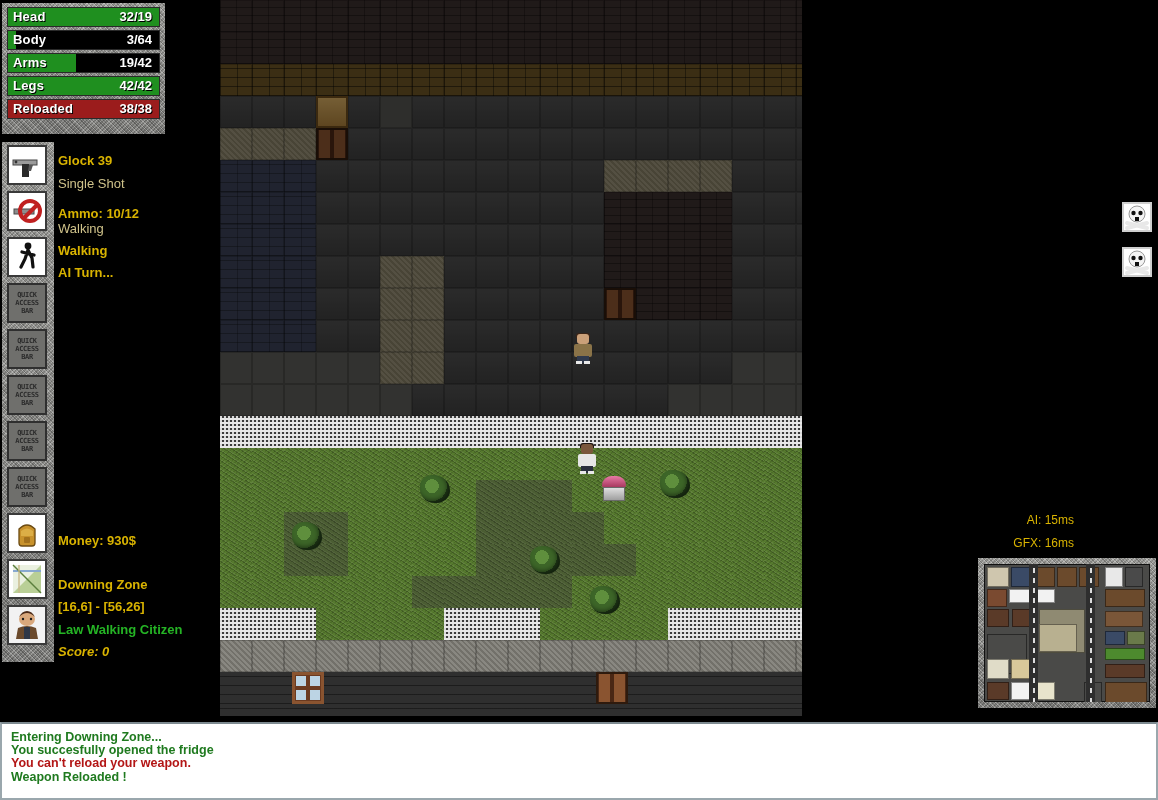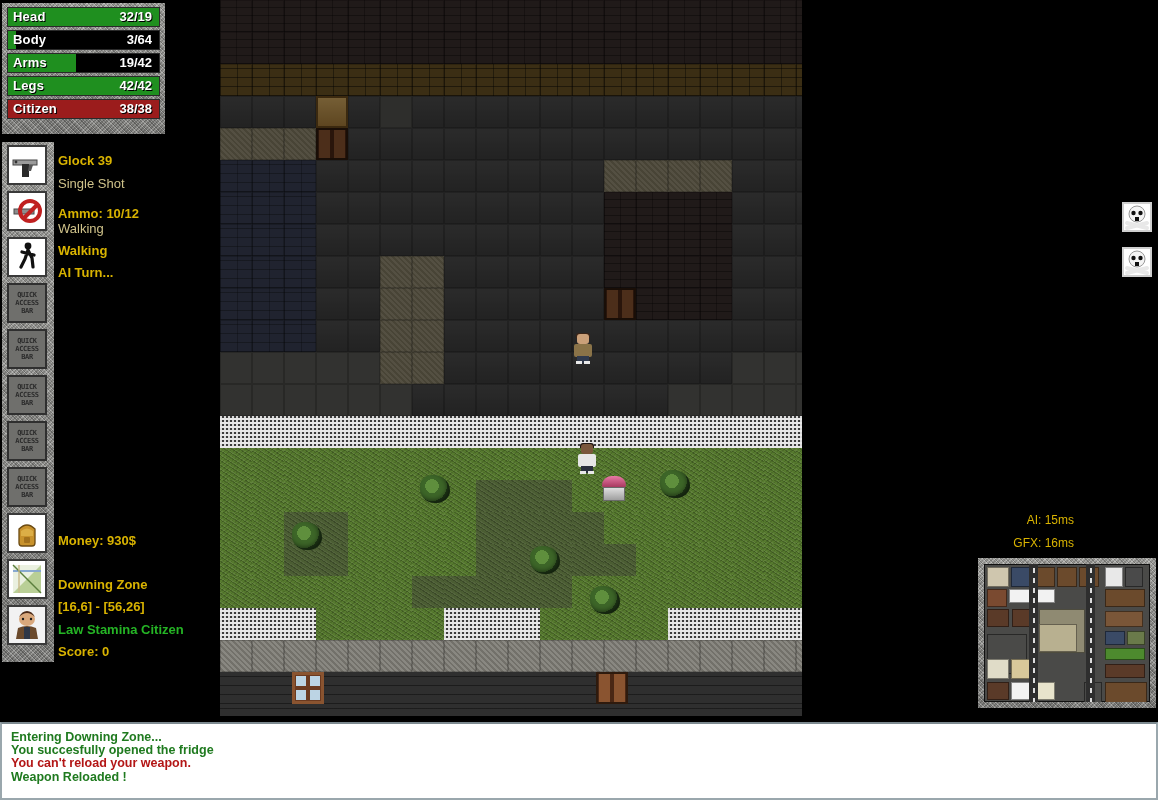--- a/index.html
+++ b/index.html
@@ -118,21 +118,21 @@
       <div class="vname">Arms</div>
       <div class="vval">19/42</div>
     </div>
     <div class="vbar">
       <div class="vfill" id="fill3" style="width: 100%;"></div>
       <div class="vname">Legs</div>
       <div class="vval">42/42</div>
     </div>
     <div class="vbar">
       <div class="vfill red" id="fill4" style="width: 100%;"></div>
-      <div class="vname">Citizen</div>
+      <div class="vname">Reloaded</div>
       <div class="vval">38/38</div>
     </div>
   </div>
 
   <div id="infocol" class="stone" style="height:520px;">
 
     <div class="slotwrap">
       <div class="slot">
         <svg width="36" height="36" viewBox="0 0 36 36">
           <rect x="4" y="13" width="24" height="5" fill="#9a9a9a" stroke="#444" stroke-width="1"></rect>
@@ -237,22 +237,22 @@
 
   <div class="infotext gold" style="top:153px;">Glock 39</div>
   <div class="infotext plain" style="top:176px;">Single Shot</div>
   <div class="infotext gold" style="top:206px;">Ammo: 10/12</div>
   <div class="infotext plain" style="top:221px;">Walking</div>
   <div class="infotext gold" style="top:243px;">Walking</div>
   <div class="infotext gold" style="top:265px;">AI Turn...</div>
   <div class="infotext gold" style="top:533px;">Money: 930$</div>
   <div class="infotext gold" style="top:577px;">Downing Zone</div>
   <div class="infotext gold" style="top:599px;">[16,6] - [56,26]</div>
-  <div class="infotext green" style="top:622px;">Law Stamina Citizen</div>
-  <div class="infotext gold" style="top:644px;">Score: 0</div>
+  <div class="infotext green" style="top:622px;">Law Walking Citizen</div>
+  <div class="infotext gold" style="top:644px;font-style:italic;">Score: 0</div>
 
   <div id="map">
     <div id="tiles">
         <div class="t rd dim" style="left:0px;top:0px"></div>
         <div class="t rd dim" style="left:32px;top:0px"></div>
         <div class="t rd dim" style="left:64px;top:0px"></div>
         <div class="t rd dim" style="left:96px;top:0px"></div>
         <div class="t rd dim" style="left:128px;top:0px"></div>
         <div class="t rd dim" style="left:160px;top:0px"></div>
         <div class="t rd dim" style="left:192px;top:0px"></div>

